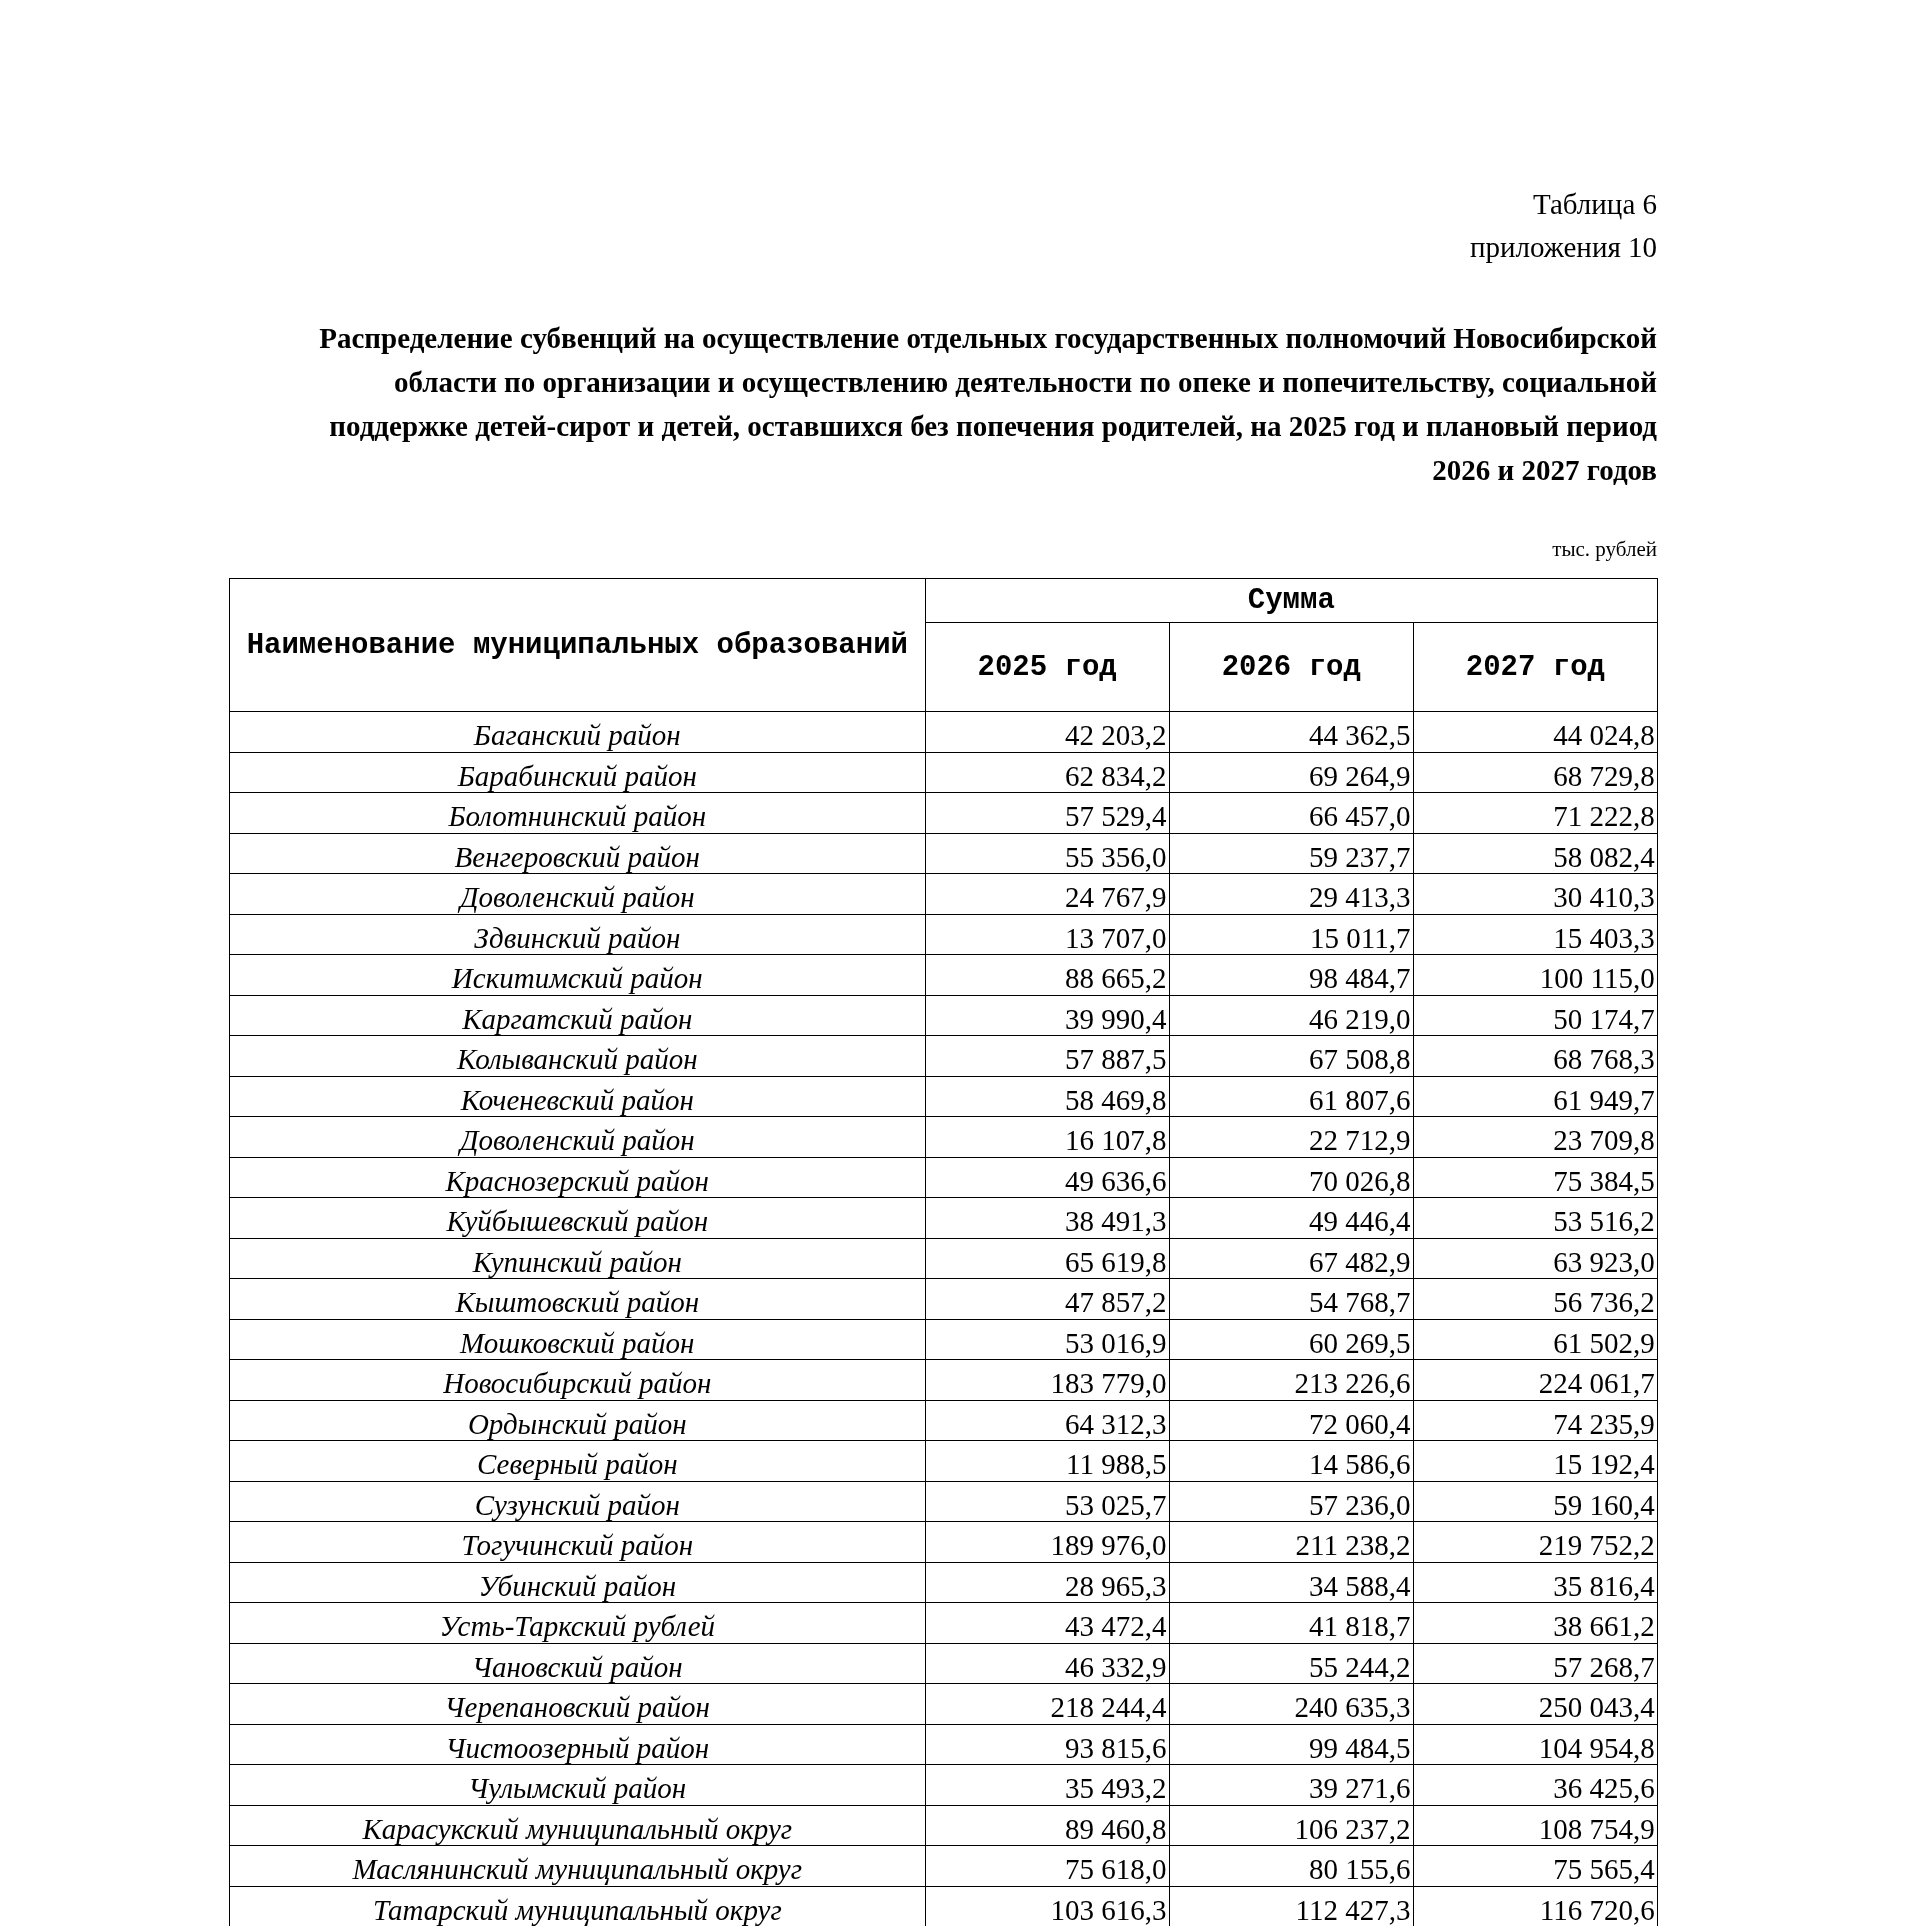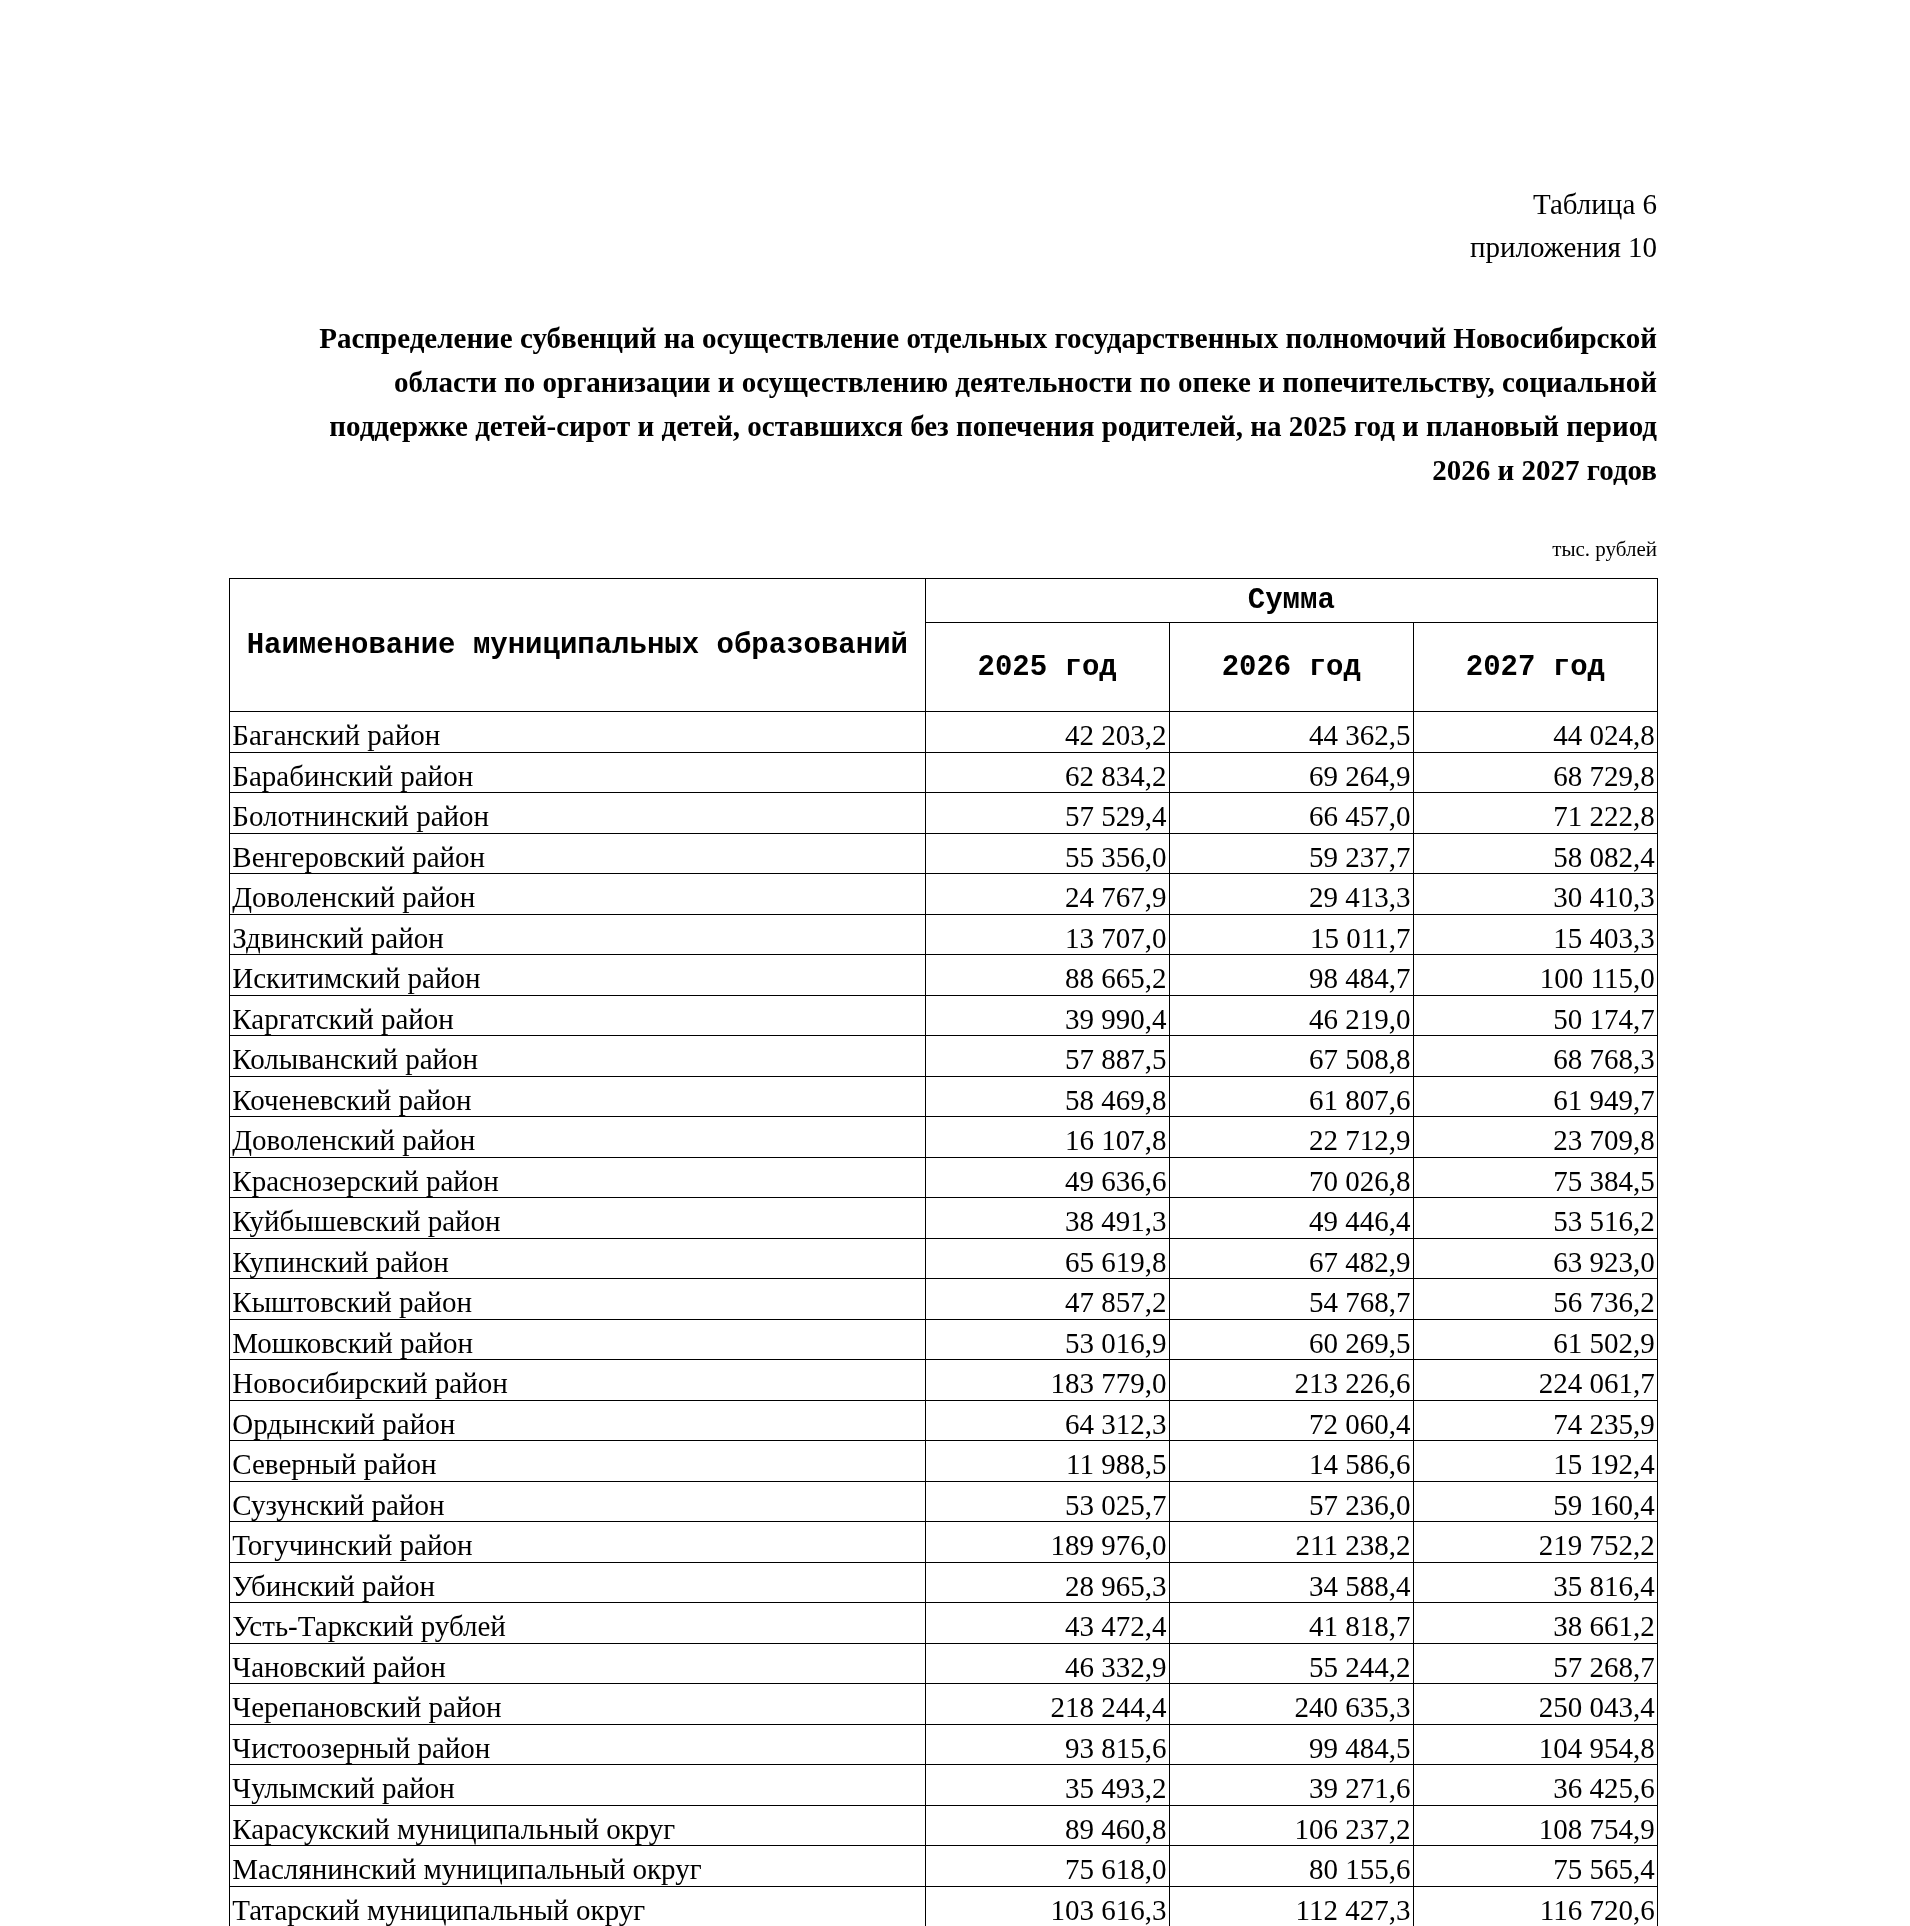--- a/index.html
+++ b/index.html
@@ -14,21 +14,21 @@
   .units { position: absolute; right: 254px; top: 539px; font-size: 21px; line-height: 1; }
   table.main { position: absolute; left: 229px; top: 578px; width: 1429px;
                border-collapse: collapse; font-size: 29px; table-layout: fixed; }
   table.main td, table.main th { border: 1.9px solid #000; padding: 0 2.3px; line-height: 1; }
   table.main th { font-weight: bold; text-align: center; font-family: Liberation Mono, monospace; }
   th.name-h { width: 690px; height: 131px; padding: 0 3.9px; }
   th.sum-h { height: 43px; }
   th.year-h { height: 88px; }
   table.main tbody td { height: 38px; vertical-align: bottom; padding-bottom: 1.5px; }
   td.num { text-align: right; padding-right: 1.5px; }
-  td.name { text-align: left; padding-left: 3.1px; }
+  td.name { text-align: center; padding-left: 3.1px; font-style: italic; }
 </style>
 </head>
 <body>
 
 <div class="page">
   <div id="note1" class="right-note">Таблица 6</div>
   <div id="note2" class="right-note">приложения 10</div>
 
   <div class="title">Распределение субвенций на осуществление отдельных государственных полномочий Новосибирской области по организации и осуществлению деятельности по опеке и попечительству, социальной поддержке детей-сирот и детей, оставшихся без попечения родителей, на 2025 год и плановый период 2026 и 2027 годов</div>
 

